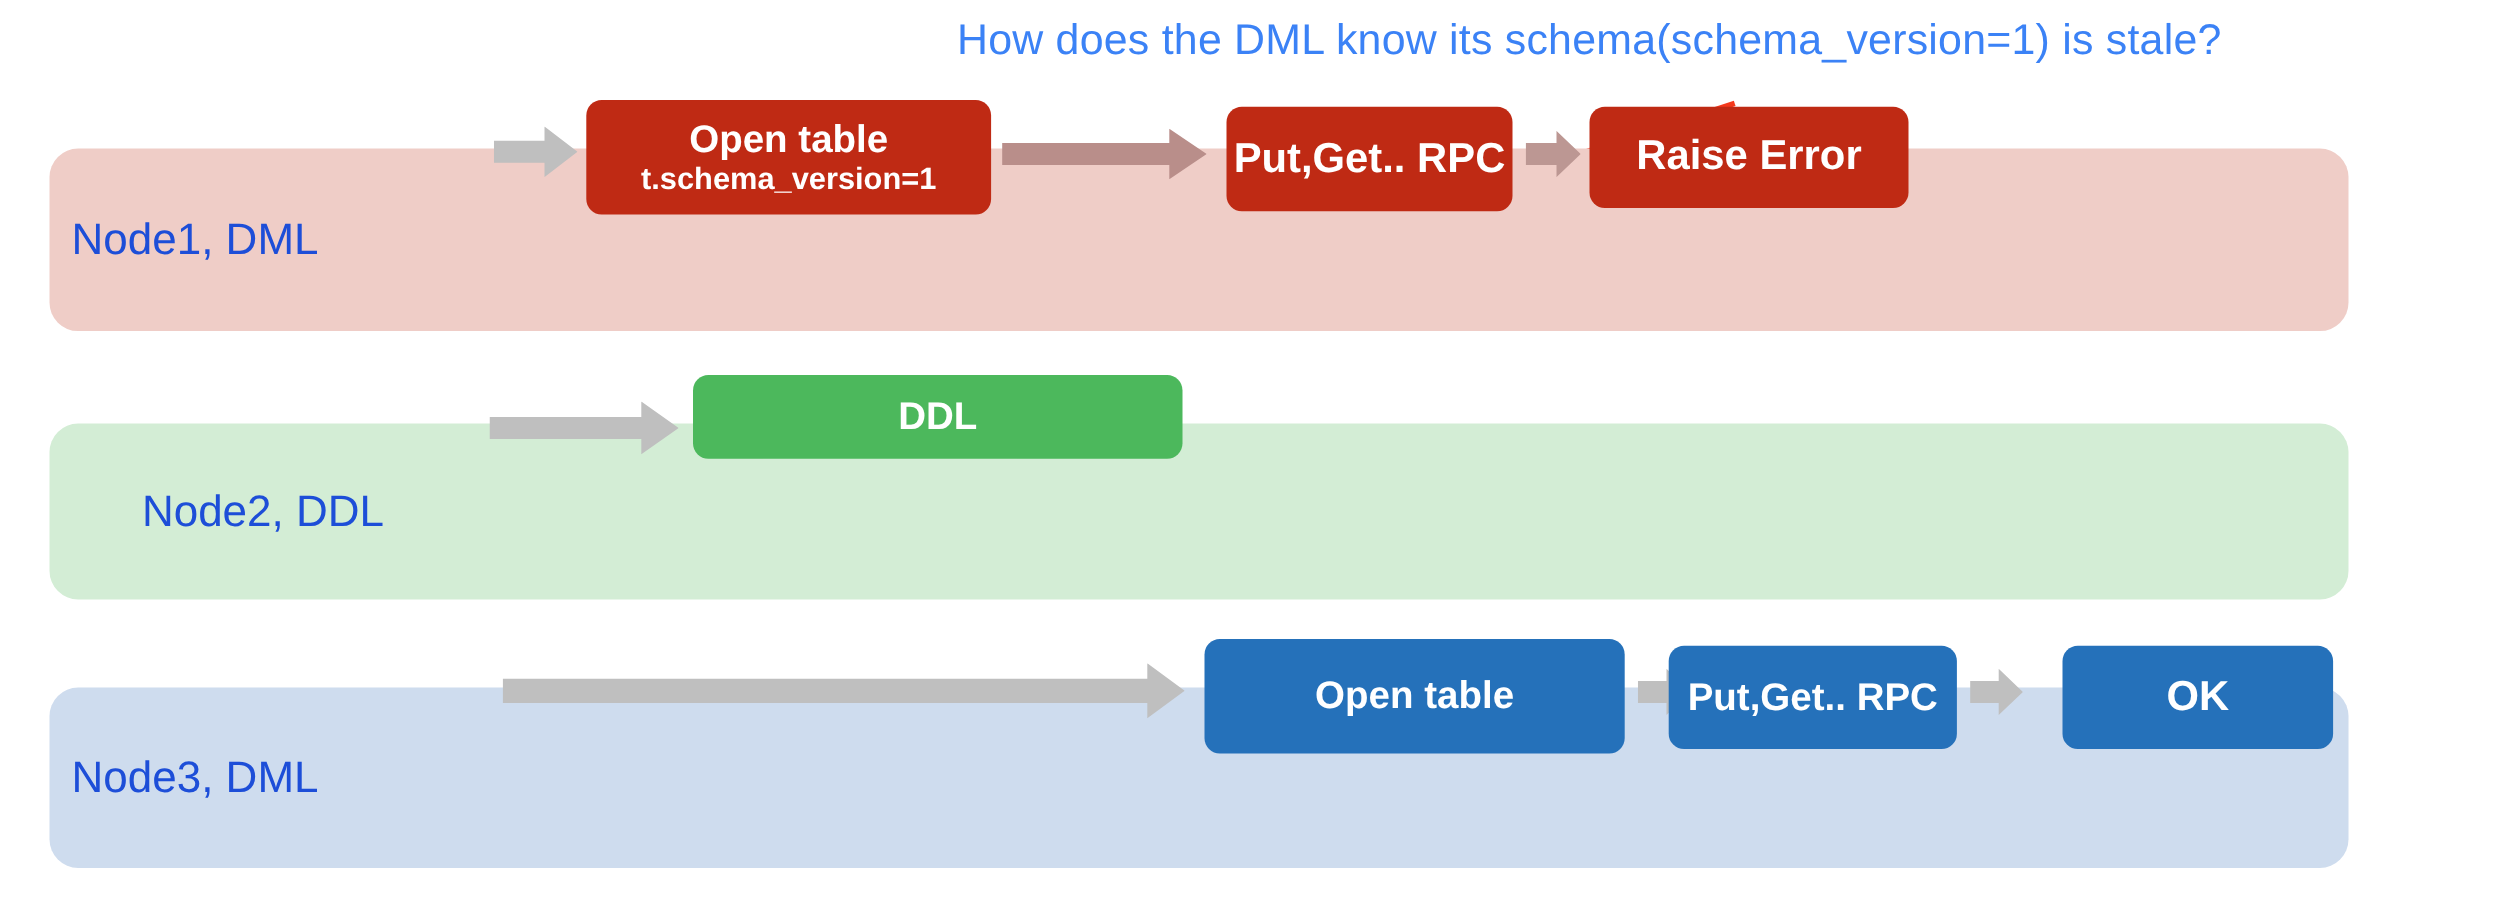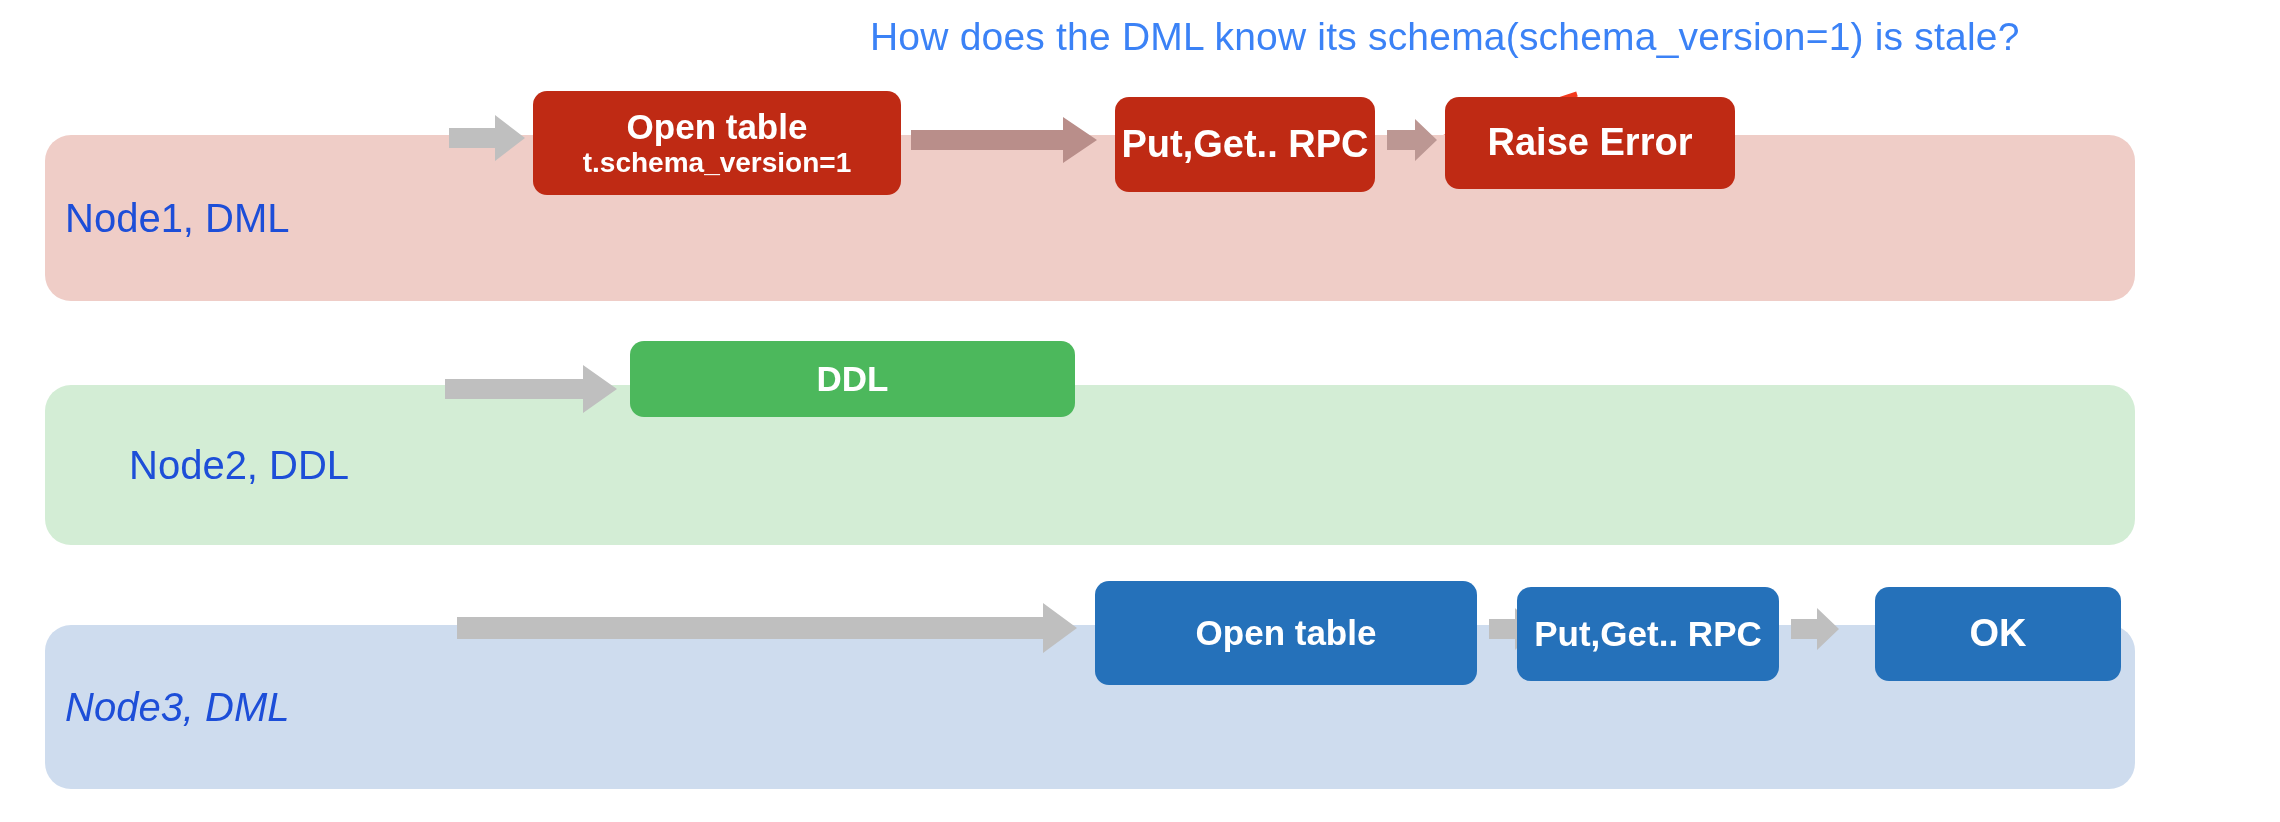--- a/index.html
+++ b/index.html
@@ -55,21 +55,21 @@
 
   .lane-label {
     position: absolute;
     left: 20px;
     font-size: 40px;
     color: #1d4ed8;
     white-space: nowrap;
   }
   .band-red   .lane-label { left: 20px; }
   .band-green .lane-label { left: 37px; margin-left: 47px; }
-  .band-blue  .lane-label { left: 20px; font-style: italic; }
+  .band-blue  .lane-label { left: 20px; }
 
   
   .node {
     position: absolute;
     display: flex;
     flex-direction: column;
     align-items: center;
     justify-content: center;
     border-radius: 14px;
     color: #ffffff;

